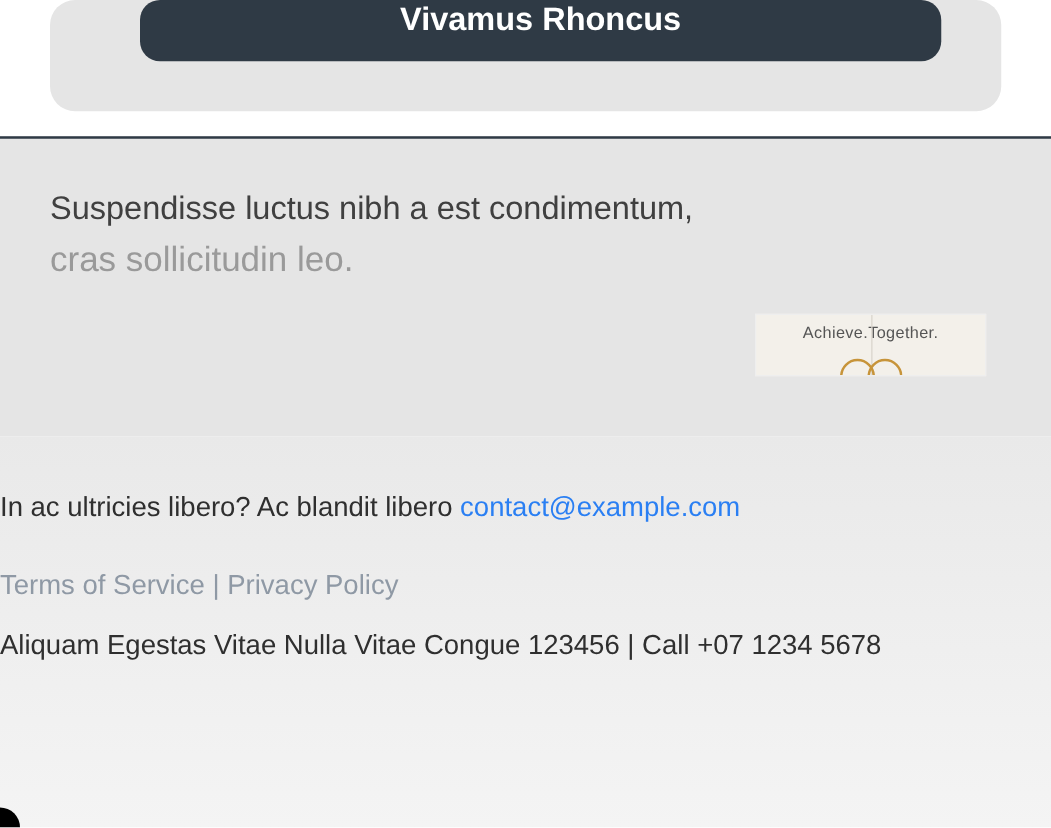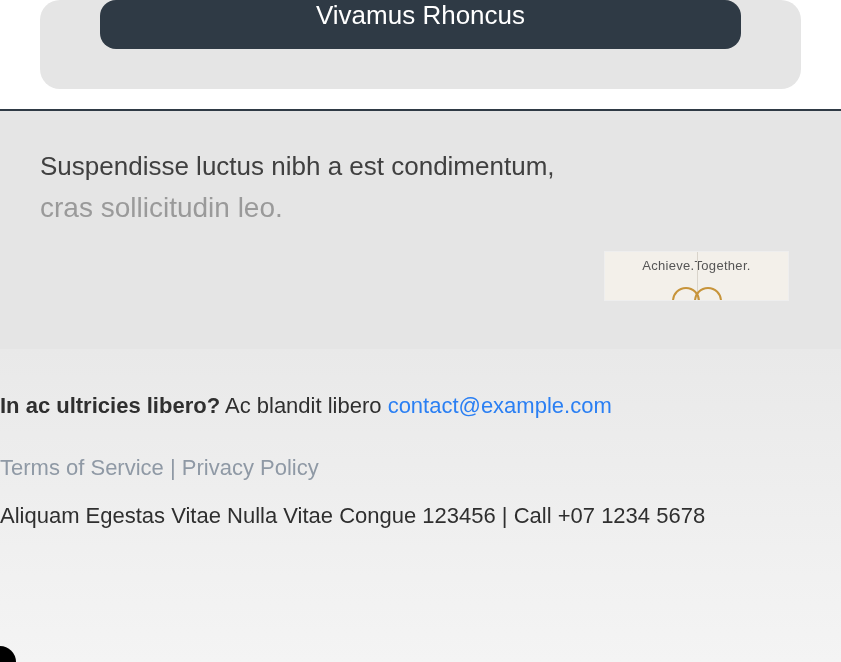--- a/index.html
+++ b/index.html
@@ -24,23 +24,24 @@
     padding: 0 60px 40px 60px;
   }
   .cta-button {
     width: 100%;
     background: #2f3a45;
     color: #ffffff;
     border: none;
     border-radius: 16px;
     padding: 0 0 18px 0;
     font-size: 26px;
-    font-weight: 400;
+    font-weight: 700;
     cursor: pointer;
     text-align: center;
+    margin-left: 12px;
   }
   .mid-area {
     background: #e5e5e5;
     border-top: 2px solid #2f3a45;
     padding: 40px 40px 50px 40px;
     position: relative;
     min-height: 240px;
   }
   .mid-line1 {
     font-size: 26px;
@@ -94,21 +95,21 @@
   .footer-area {
     background: linear-gradient(to bottom, #e9e9e9 0%, #f4f4f4 100%);
     padding: 40px 0 20px 0;
     font-size: 22px;
     color: #2f2f2f;
     line-height: 1.55;
     position: relative;
     flex: 1;
   }
   .footer-row1 { margin-bottom: 28px; }
-  .footer-q { font-weight: 700; }
+  .footer-q { font-weight: 400; }
   .email-link { color: #2a7ff3; text-decoration: none; }
   .footer-links { margin-bottom: 14px; color: #8f99a5; }
   .muted-link { color: #8f99a5; text-decoration: none; }
   .sep { color: #8f99a5; }
   .copyright-block div { margin-bottom: 2px; }
   .corner {
     position: absolute;
     left: 0;
     bottom: 0;
     width: 16px;

